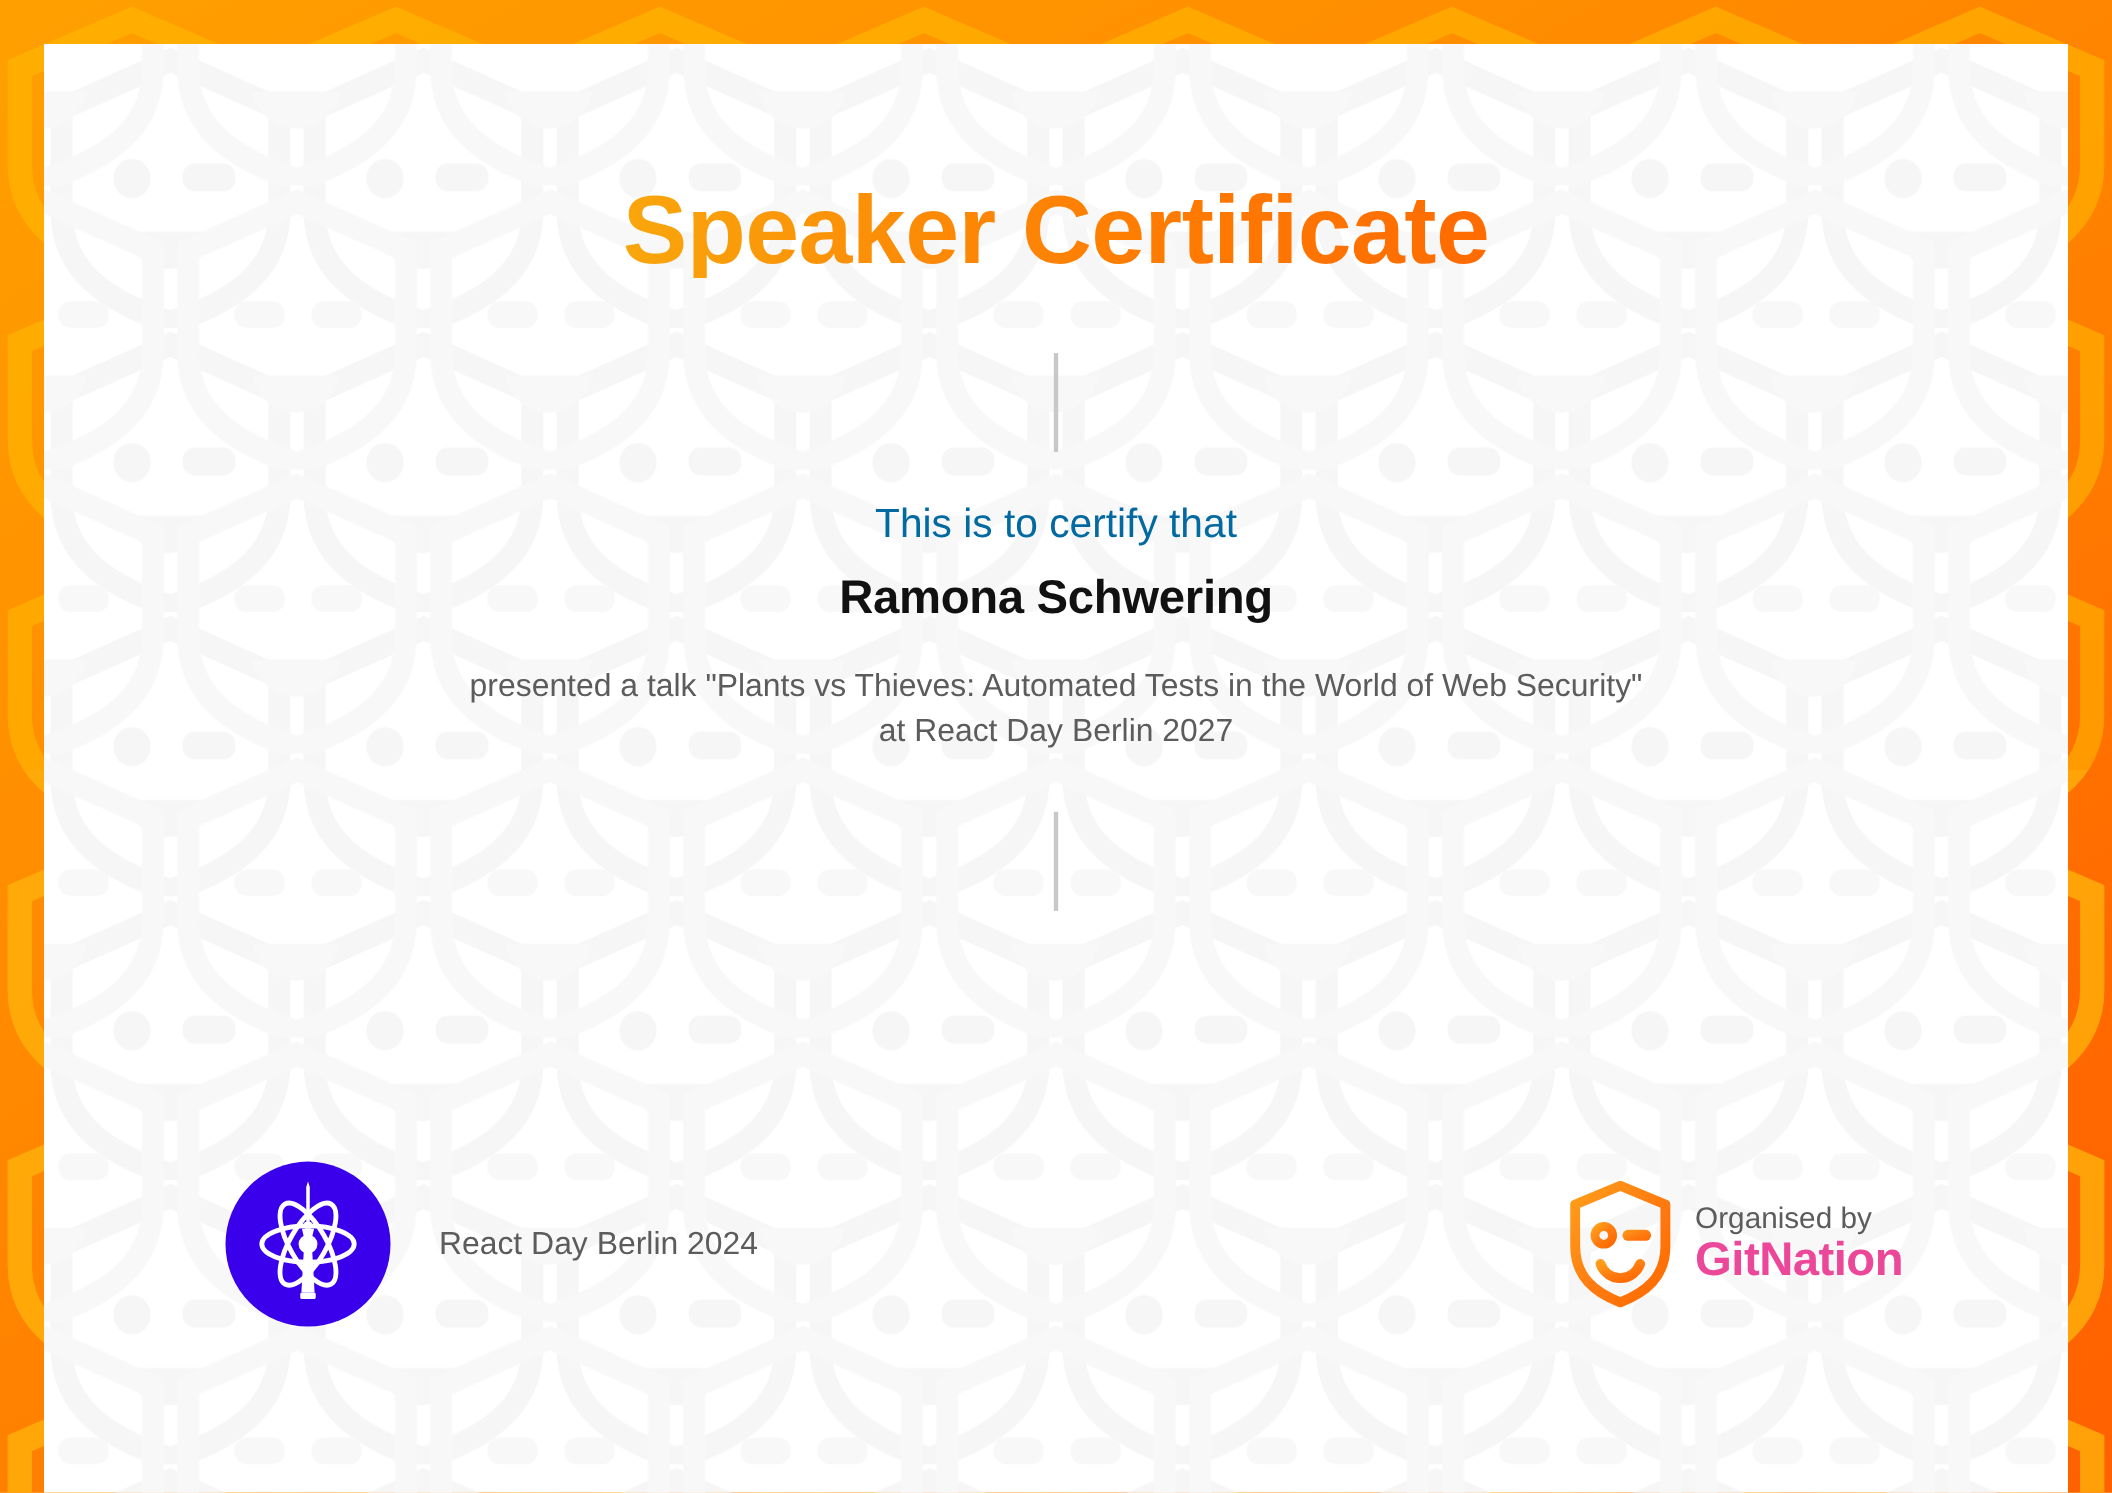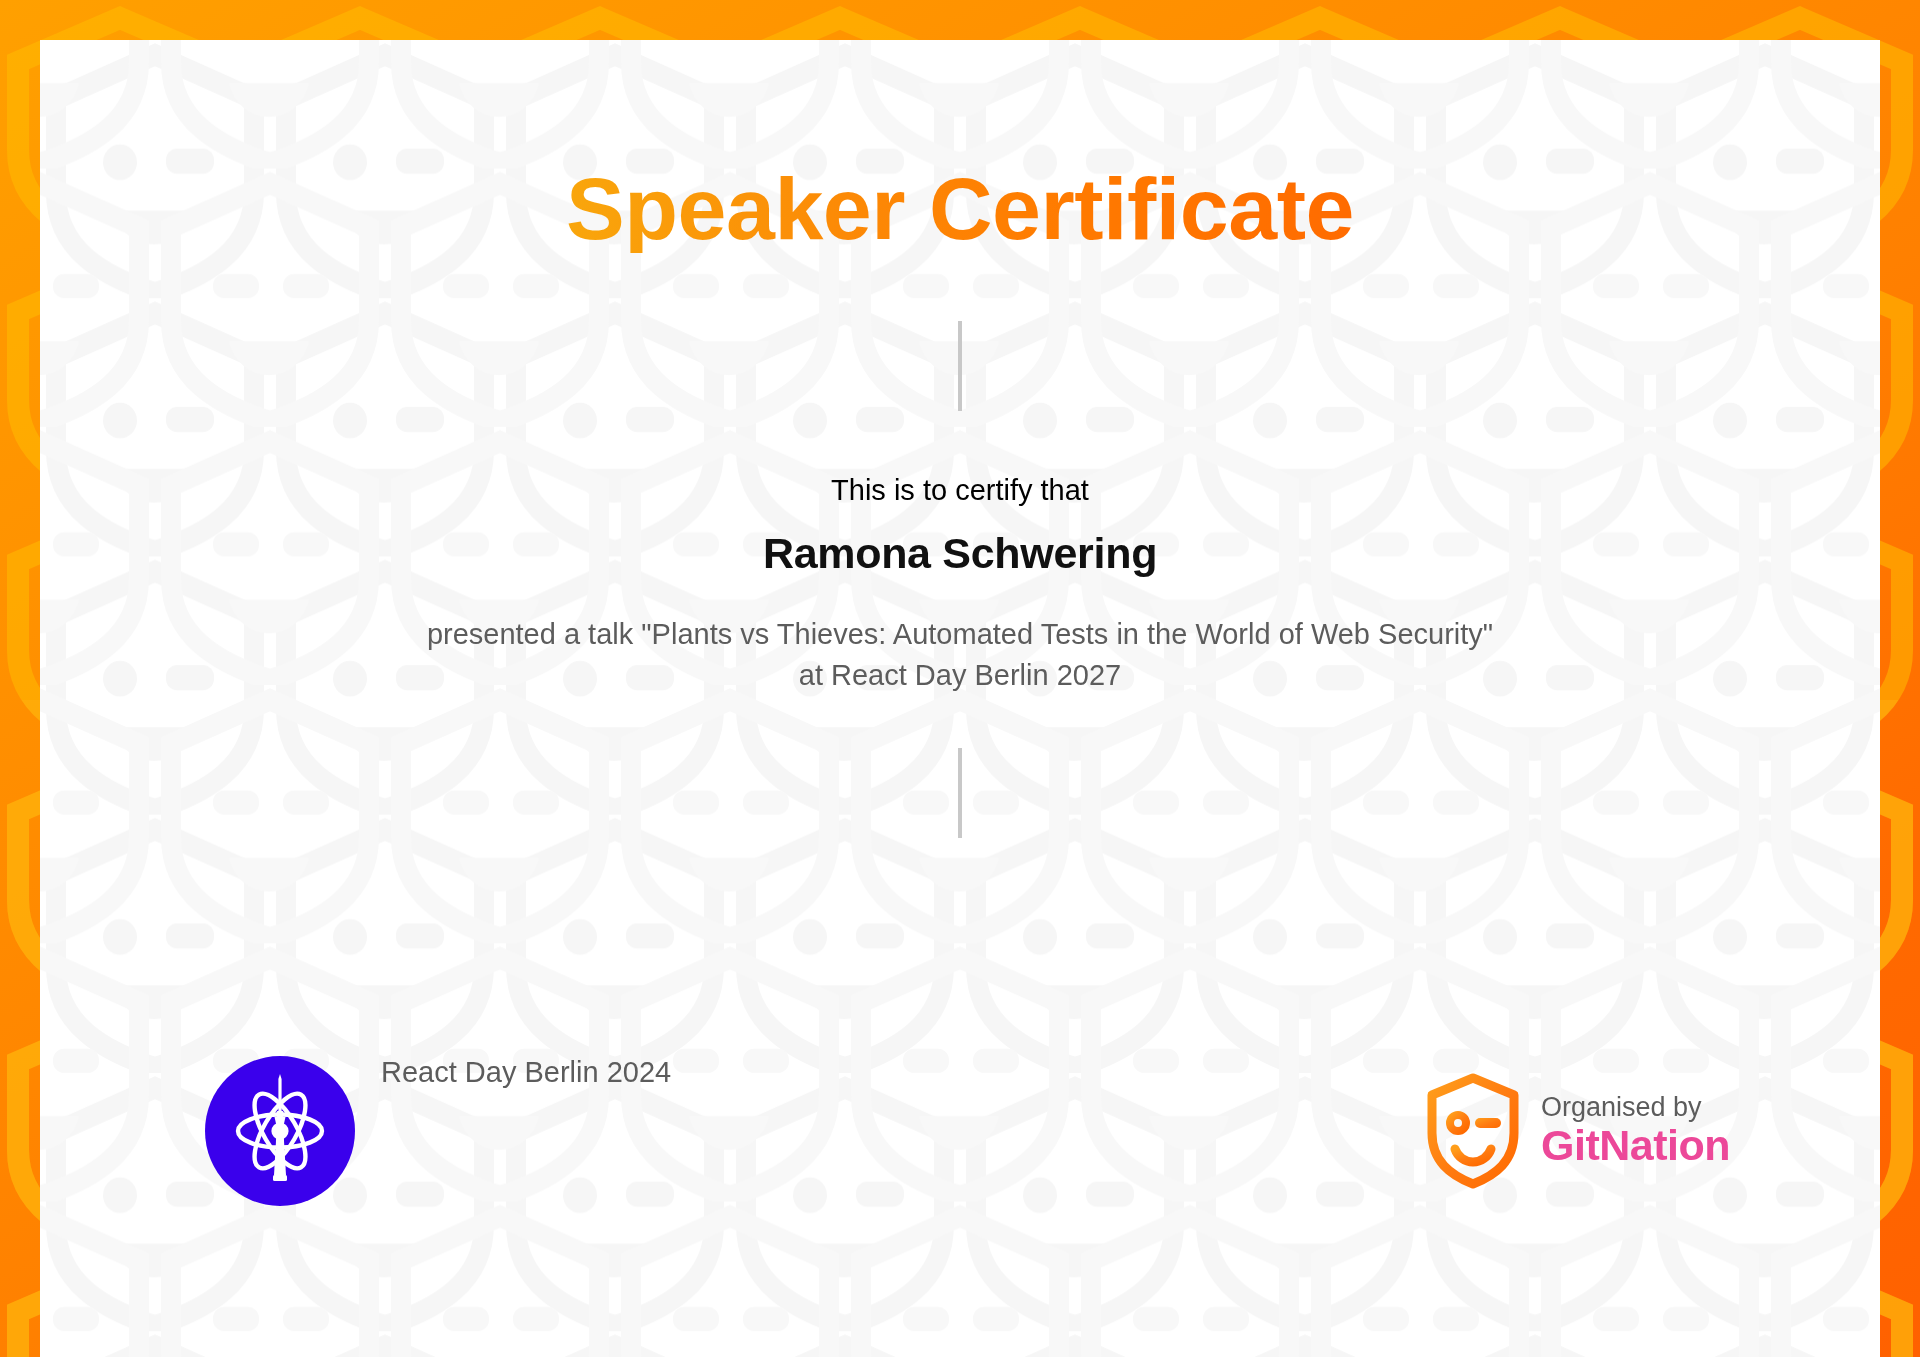--- a/index.html
+++ b/index.html
@@ -83,23 +83,23 @@
     height: 90px;
     margin-top: 68px;
   }
   .divider-bottom {
     height: 90px;
     margin-top: 52px;
   }
 
   
   .certify-line {
-    margin-top: 63px;
-    font-size: 29px;
-    color: #000000;
+    margin-top: 44px;
+    font-size: 37px;
+    color: #0369a1;
     font-weight: 400;
   }
   .recipient-name {
     margin-top: 22px;
     font-size: 43px;
     font-weight: 700;
     color: #111111;
     letter-spacing: -0.3px;
   }
   .talk-block {
@@ -119,22 +119,22 @@
     right: 0;
     bottom: 185px;
     height: 140px;
     display: flex;
     align-items: center;
   }
   .footer-left {
     position: absolute;
     left: 165px;
     display: flex;
-    align-items: flex-start;
-    gap: 26px;
+    align-items: center;
+    gap: 44px;
   }
   .react-badge {
     width: 150px;
     height: 150px;
     border-radius: 50%;
     background: #3A00EC;
     display: flex;
     align-items: center;
     justify-content: center;
     flex: none;

